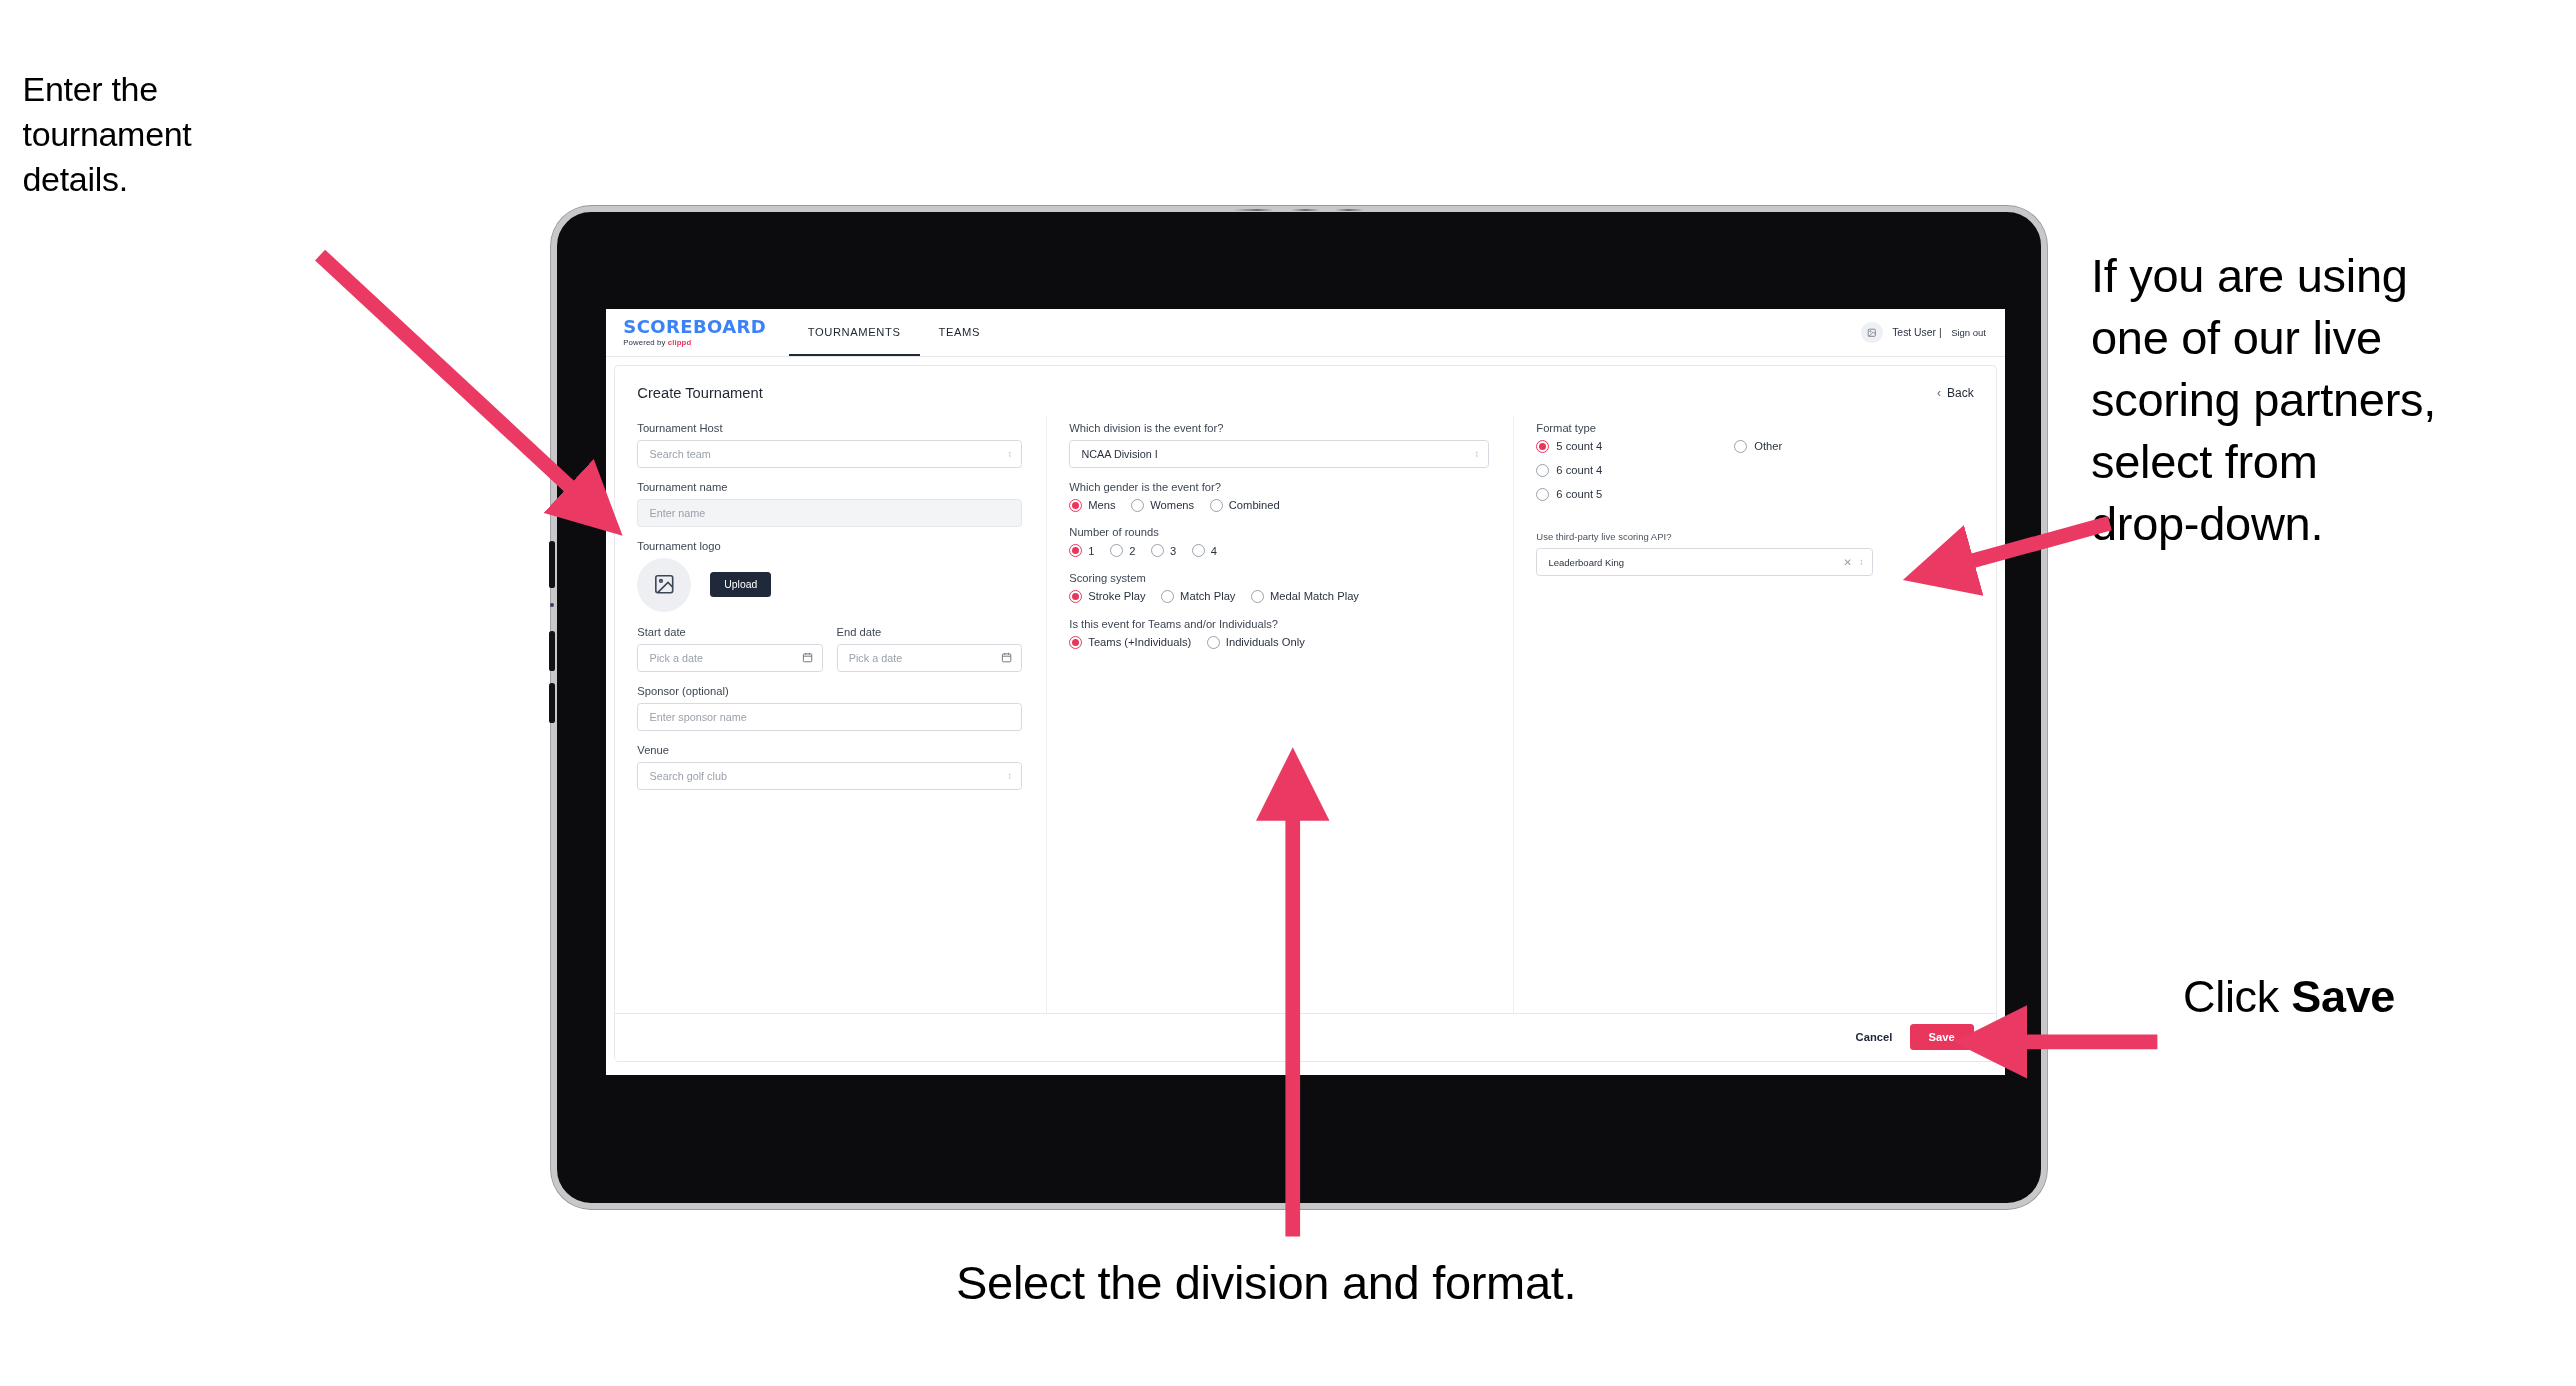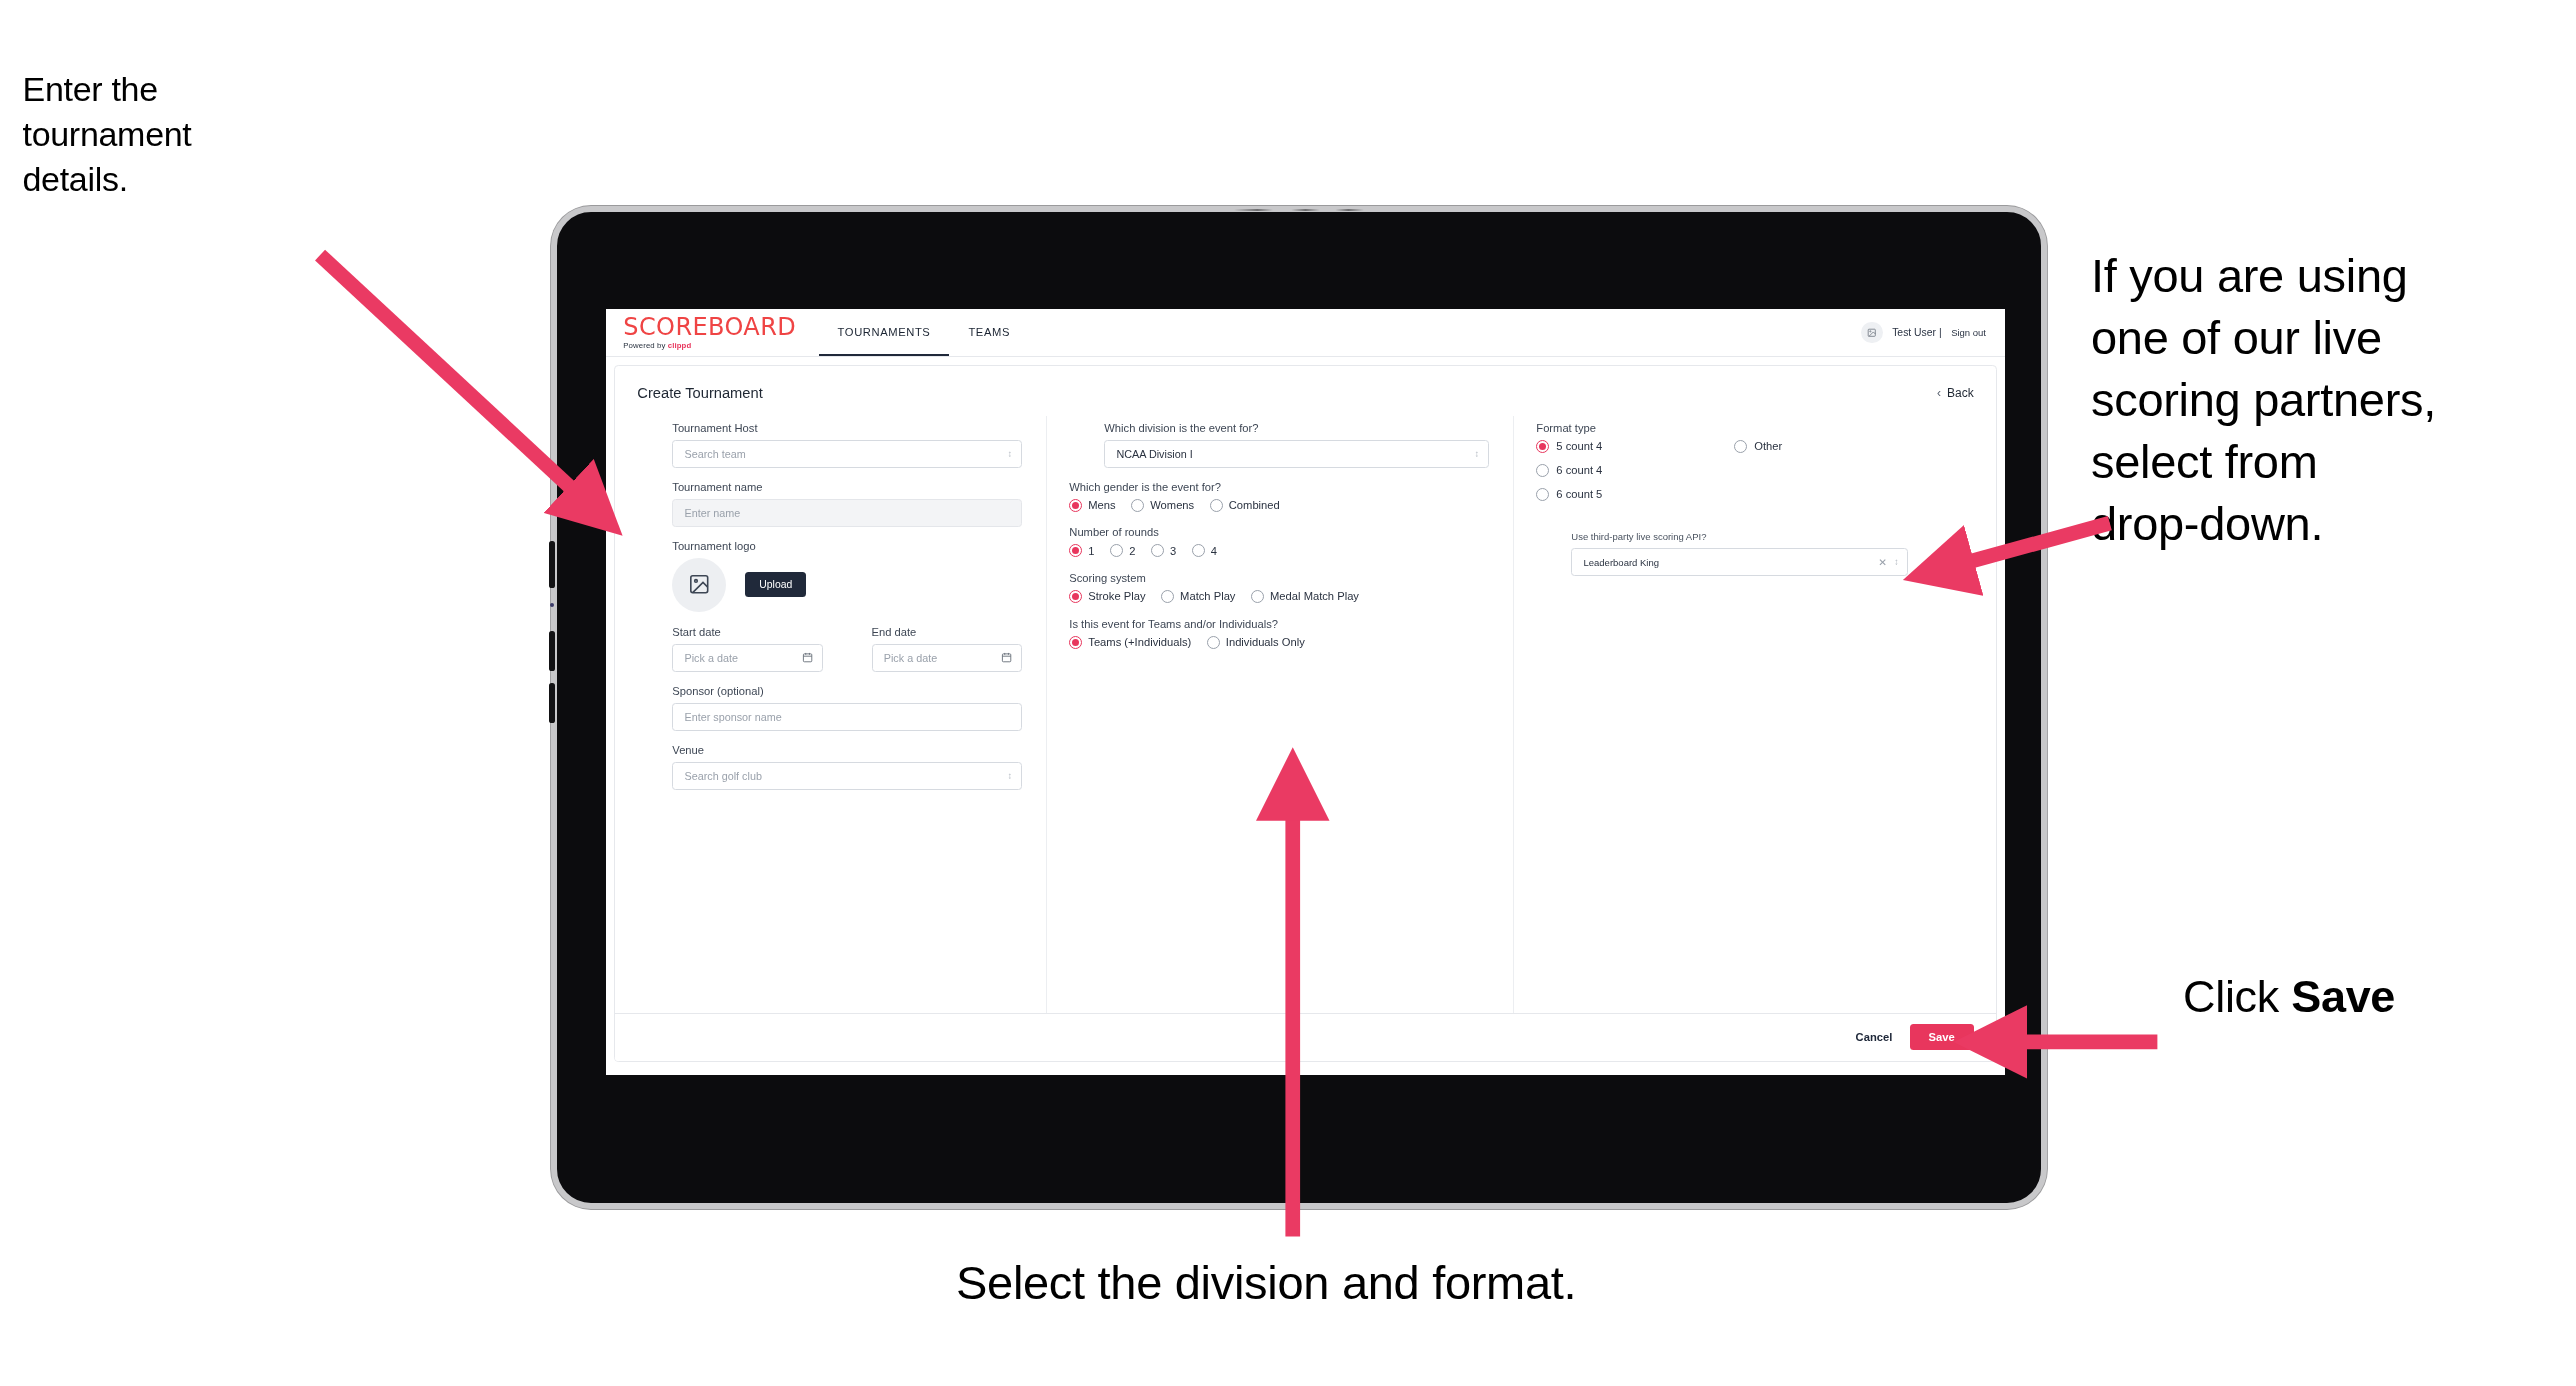--- a/index.html
+++ b/index.html
@@ -71,22 +71,22 @@
   #navbar {
     height: 48px;
     background: #fff;
     border-bottom: 0.9px solid #e6e8ec;
     display: flex; align-items: stretch;
     position: relative;
   }
   .brand { display: flex; flex-direction: column; justify-content: center; padding: 0 22.5px 0 17.3px; }
   .brand-main {
     font-family: "DejaVu Sans", sans-serif;
-    font-weight: 400; font-size: 24px; letter-spacing: 0.4px;
-    color: #ef4444; line-height: 1;
+    font-weight: 700; font-size: 18px; letter-spacing: 0.4px;
+    color: #3b82f6; line-height: 1;
     transform: scaleX(1.0);
   }
   .brand-sub { font-size: 7.8px; color: #2a3340; margin-top: 2.6px; letter-spacing: 0.1px; }
   .brand-sub .clippd { color: #e8365d; font-weight: 700; }
 
   .navtabs { display: flex; align-items: stretch; }
   .navtab {
     display: flex; align-items: center; padding: 0 19px;
     font-size: 11.2px; letter-spacing: 0.6px; color: #1b2432;
     border-bottom: 2.6px solid transparent;
@@ -124,21 +124,21 @@
     font-size: 12px; color: #1f2733; cursor: pointer;
   }
   #back-link .chev { font-size: 12px; color: #5a6270; }
 
   #columns { flex: 1; display: flex; }
   .col { padding: 5.2px 24px 0 22.5px; }
   .col1 { width: 432px; border-right: 0.9px solid #eceef1; }
   .col2 { width: 467px; border-right: 0.9px solid #eceef1; }
   .col3 { flex: 1; }
 
-  .field { margin-bottom: 13px; margin-left: 35px; }
+  .field { margin-bottom: 13px; }
   .label {
     font-size: 11.2px; color: #3d4654; margin-bottom: 6px; display: block;
   }
   .label.sm { font-size: 9.5px; color: #49525f; }
 
   .input {
     width: 100%; height: 28px;
     border: 0.9px solid #d6dae0; border-radius: 3.5px;
     background: #fff;
     display: flex; align-items: center;

